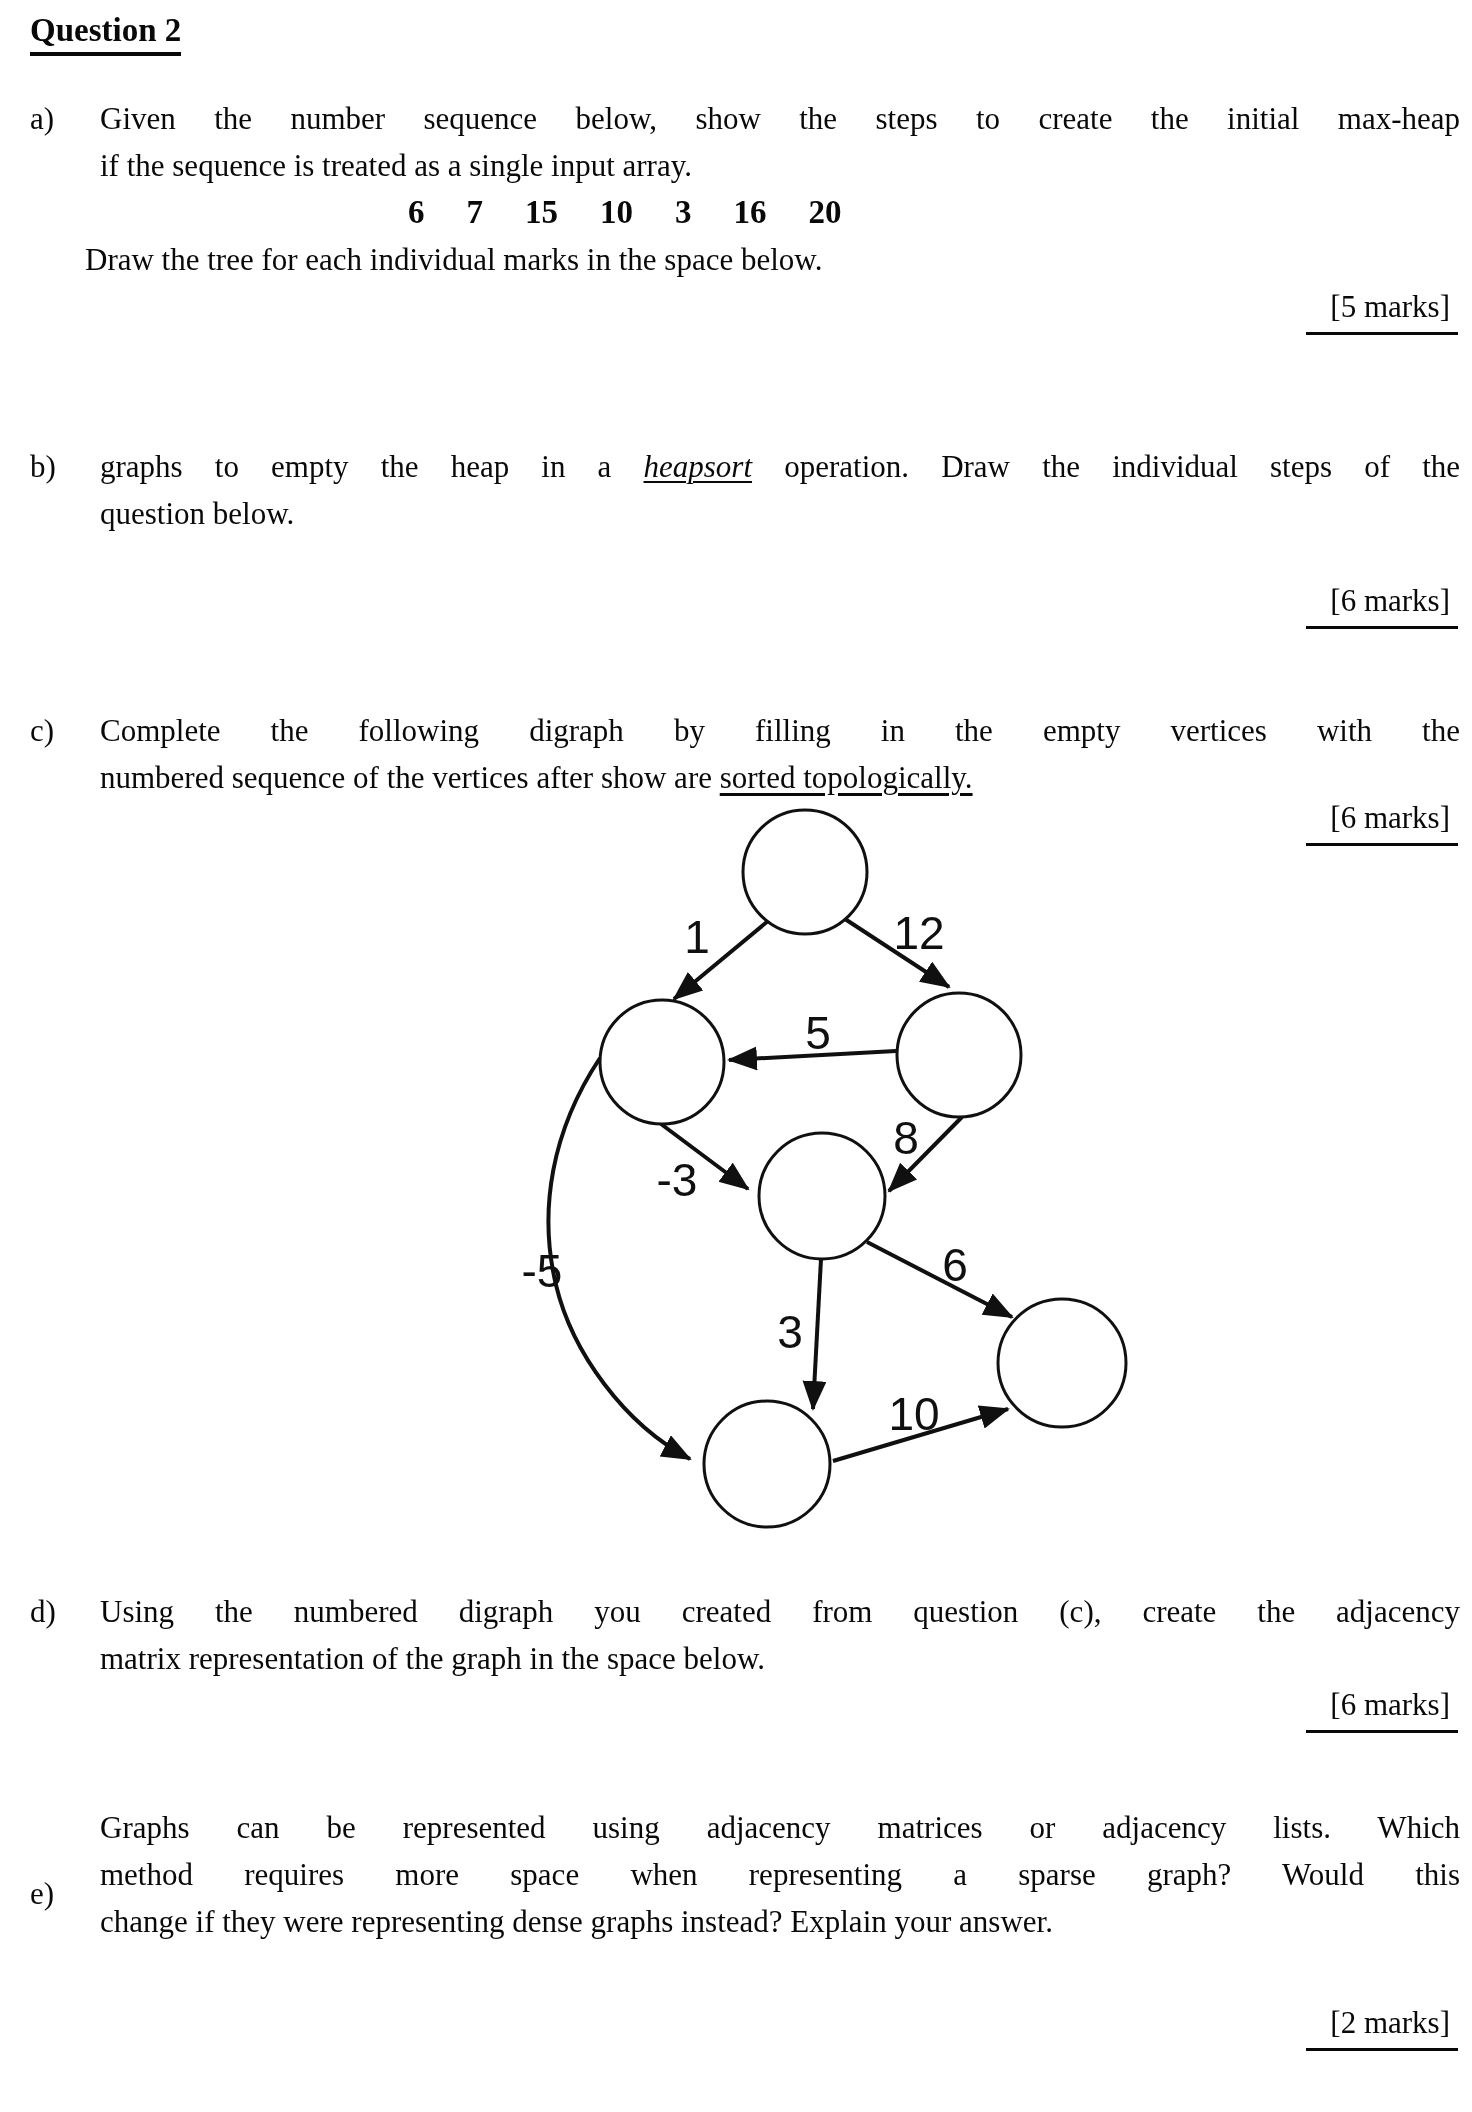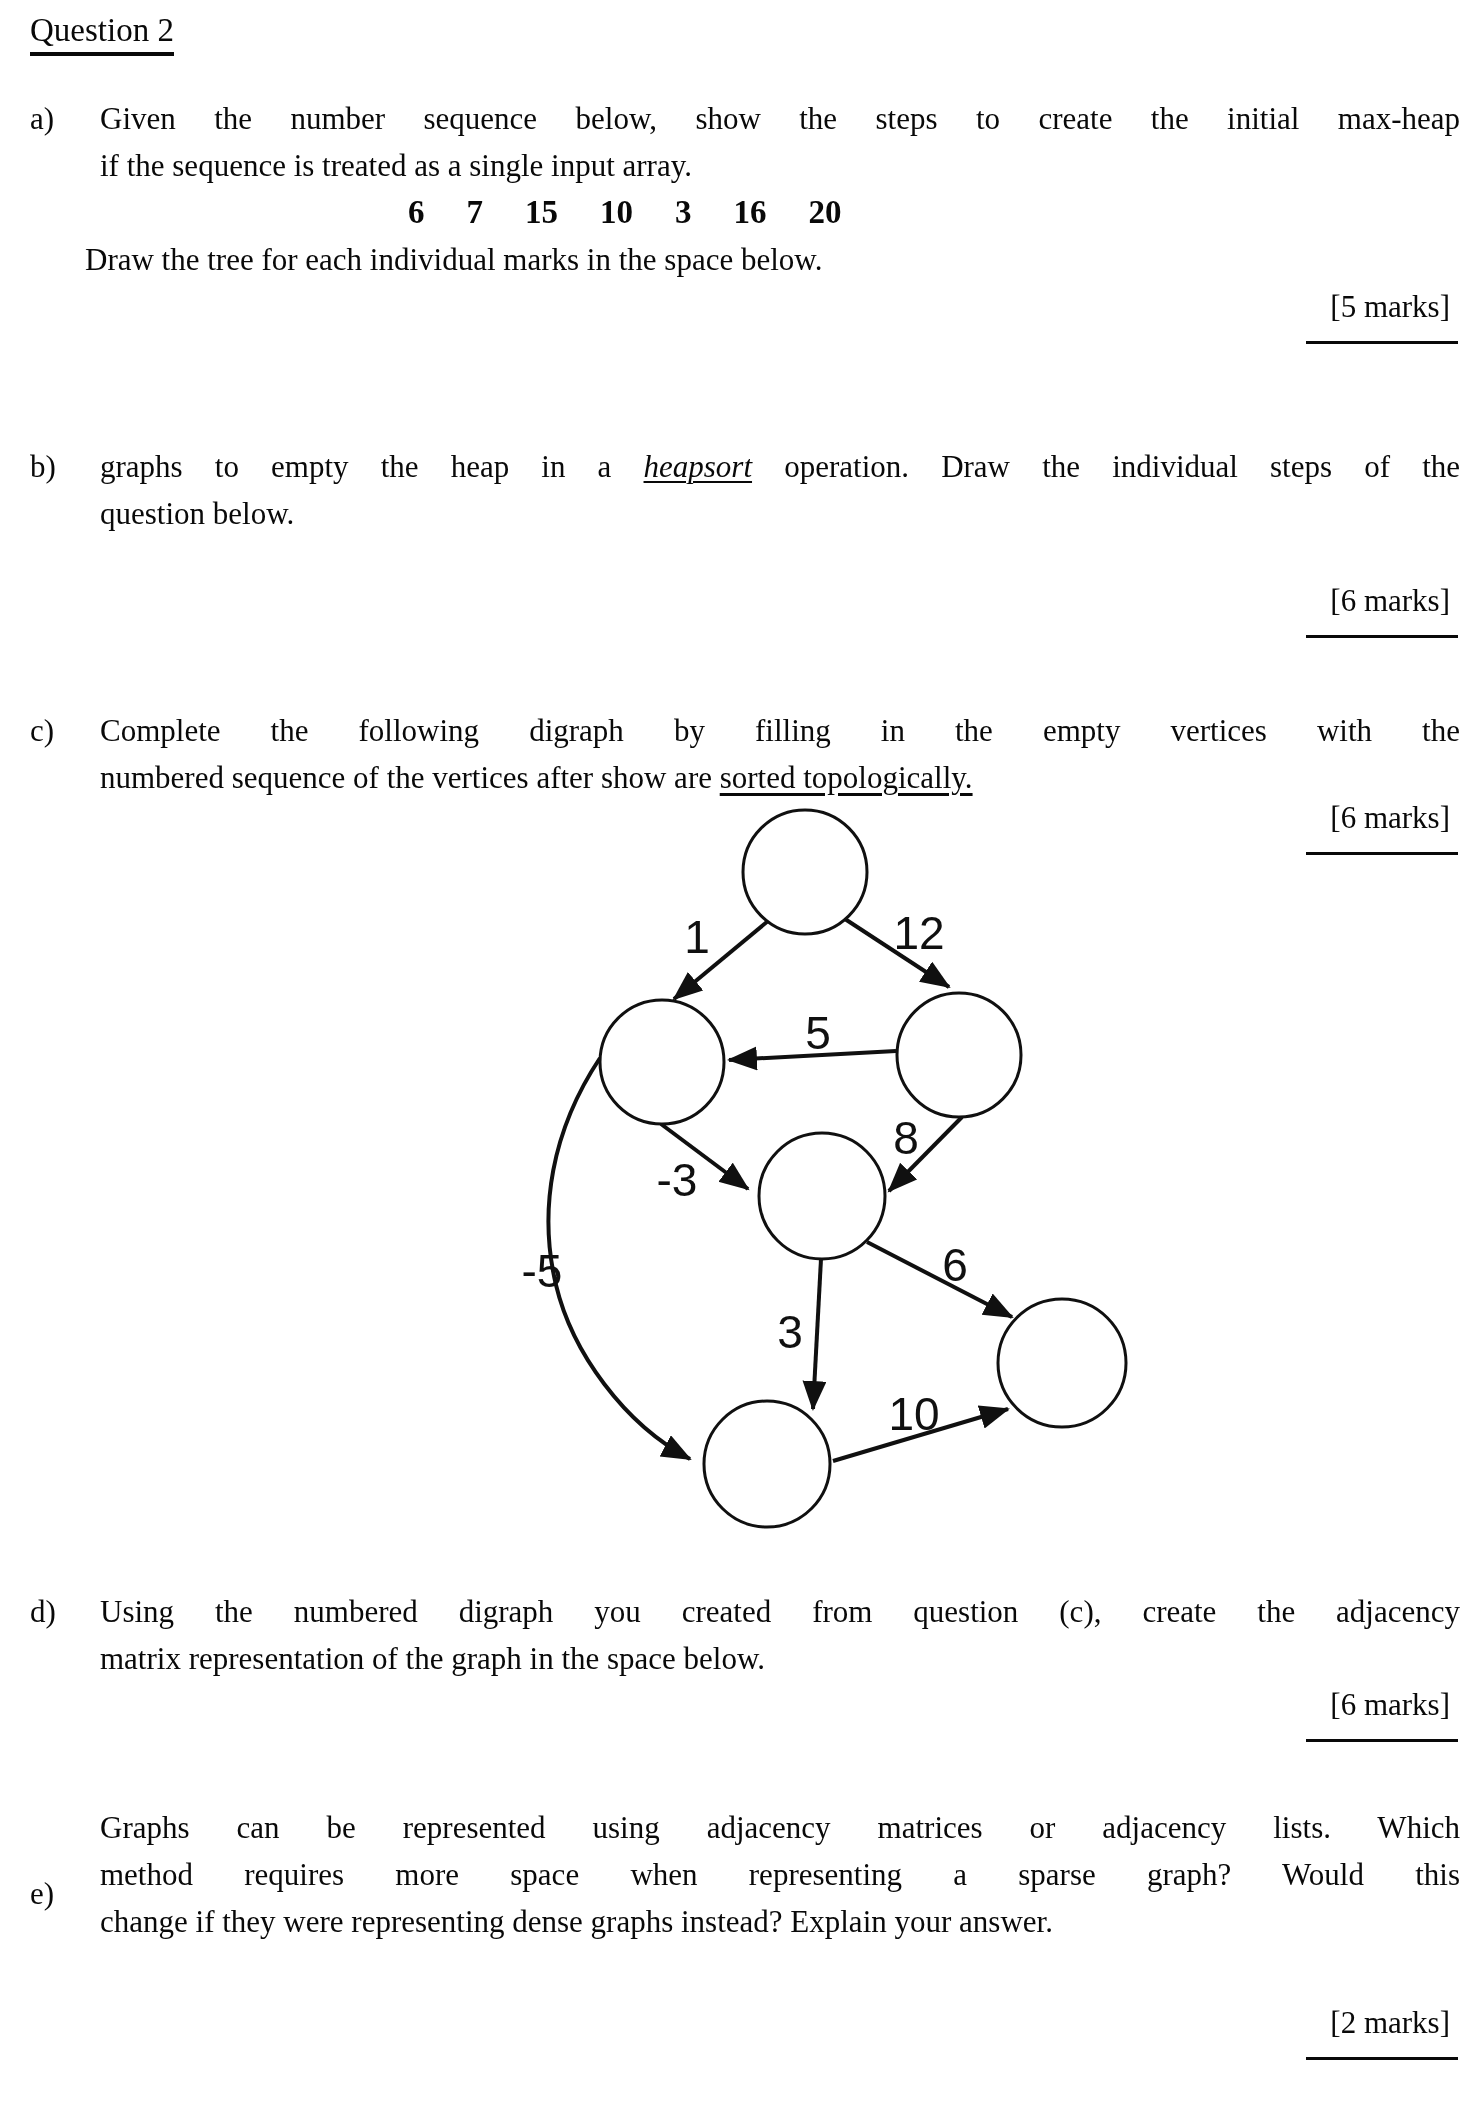--- a/index.html
+++ b/index.html
@@ -6,21 +6,21 @@
   body{
     width:1472px;height:2112px;
     background:#ffffff;
     position:relative;
     font-family:"Liberation Serif", serif;
     color:#090909;
     overflow:hidden;
   }
   .page-title{
     position:absolute;left:30px;top:12px;
-    font-size:33px;font-weight:normal;
+    font-size:33px;font-weight:bold;
     border-bottom:4px solid #090909;
     padding-bottom:3px;
   }
   .sec-label{
     position:absolute;left:30px;
     font-size:31px;line-height:47px;
   }
   .sec-body{
     position:absolute;left:100px;width:1360px;
     font-size:31px;line-height:47px;
@@ -31,21 +31,21 @@
   .u{text-decoration:underline;text-decoration-thickness:2.5px;text-underline-offset:5px;}
   .numbers-row{
     display:flex;gap:42px;
     margin-left:308px;
     font-weight:bold;font-size:33px;line-height:47px;
   }
   .marks{
     position:absolute;right:14px;
     font-size:31px;line-height:36px;
     border-bottom:3px solid #090909;
-    padding:0 8px 16px 24px;
+    padding:0 8px 7px 24px;
     text-align:right;
   }
   .digraph{
     position:absolute;left:430px;top:780px;
   }
   .node{fill:#ffffff;stroke:#101010;stroke-width:3;}
   .edge{fill:none;stroke:#101010;stroke-width:4;}
   .edge-label{
     font-family:"Liberation Sans", sans-serif;
     font-size:46px;fill:#101010;

